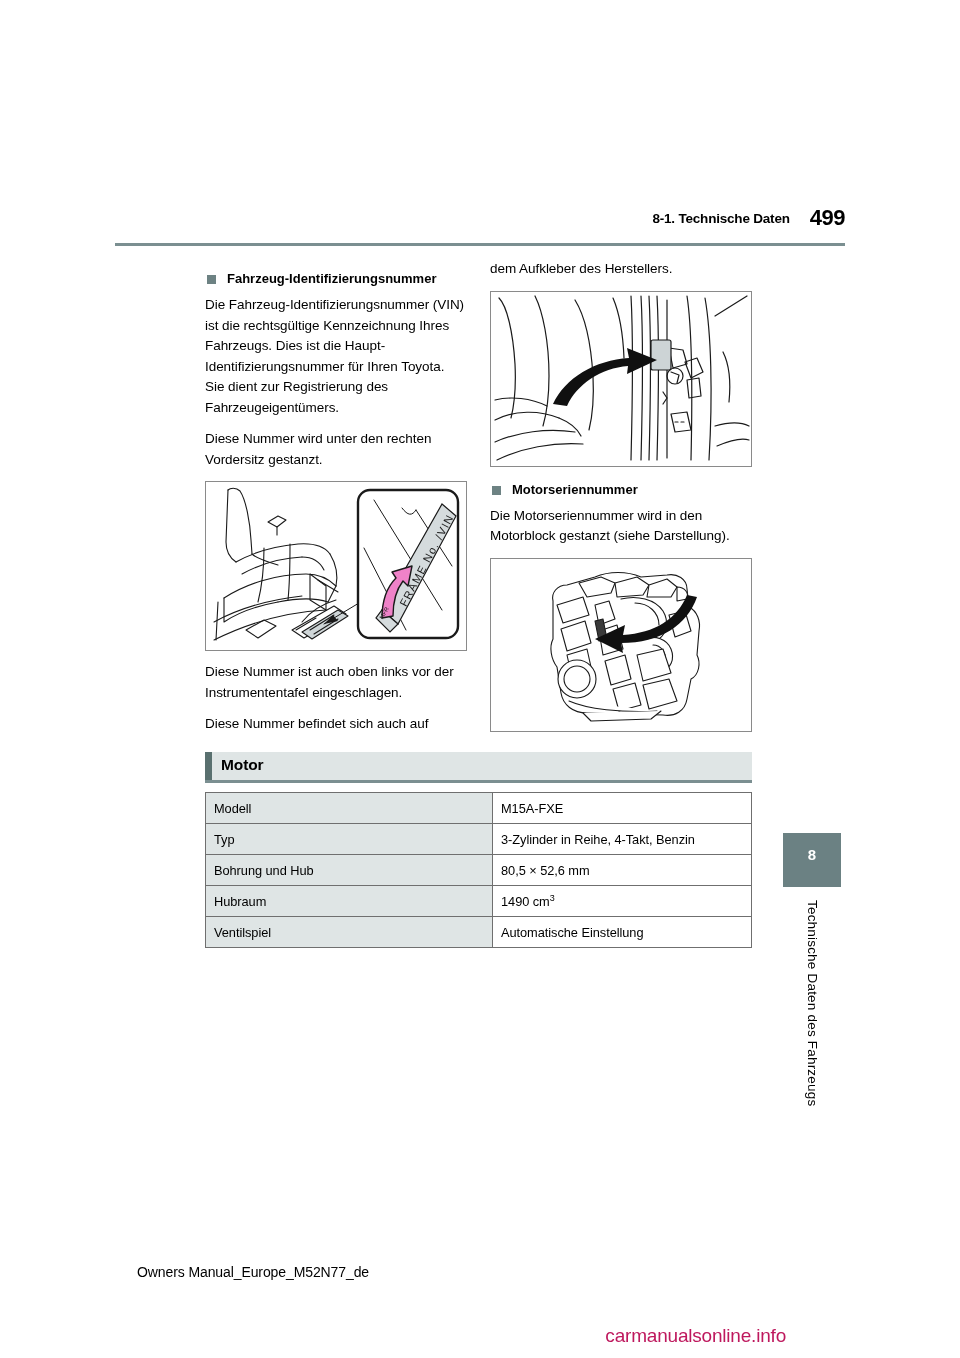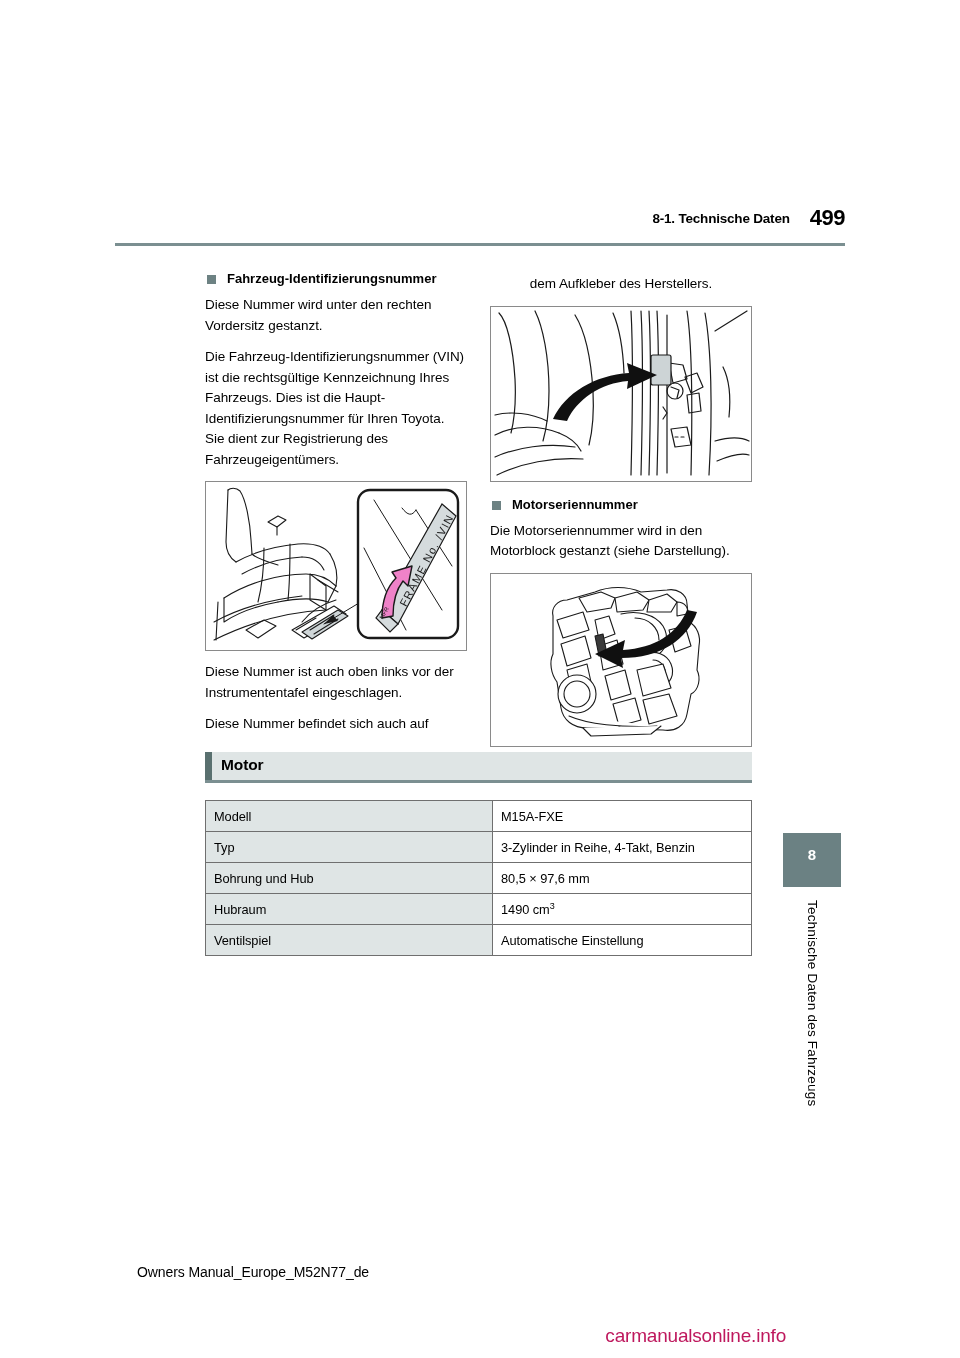--- a/index.html
+++ b/index.html
@@ -129,21 +129,21 @@
   
   #table-wrap {
     position: absolute;
     left: 205px;
     top: 752px;
     width: 547px;
   }
   table.spec {
     border-collapse: collapse;
     width: 547px;
-    margin-top: 20px;
+    margin-top: 12px;
     table-layout: fixed;
   }
   table.spec td {
     border: 1px solid #6f6f6f;
     height: 26px;
     font-size: 12.8px;
     padding: 2px 8px;
     vertical-align: middle;
     letter-spacing: -0.05px;
   }
@@ -222,22 +222,22 @@
   <div id="cols">
 
     <div class="col left">
 
 
       <div class="sub-head">
         <span class="sq"></span>
         <span>Fahrzeug-Identifizierungsnummer</span>
       </div>
 
+      <p class="body">Die Fahrzeug-Identifizierungsnummer (VIN) ist die rechtsgültige Kennzeichnung Ihres Fahrzeugs. Dies ist die Haupt-Identifizierungsnummer für Ihren Toyota. Sie dient zur Registrierung des Fahrzeugeigentümers.</p>
       <p class="body">Diese Nummer wird unter den rechten Vordersitz gestanzt.</p>
-      <p class="body">Die Fahrzeug-Identifizierungsnummer (VIN) ist die rechtsgültige Kennzeichnung Ihres Fahrzeugs. Dies ist die Haupt-Identifizierungsnummer für Ihren Toyota. Sie dient zur Registrierung des Fahrzeugeigentümers.</p>
 
       <div class="figbox" style="height:168px;">
         <svg width="260" height="166" viewBox="0 0 260 166">
           <g fill="none" stroke="#1a1a1a" stroke-width="1.1" stroke-linejoin="round" stroke-linecap="round">
 
             <path d="M22 8 C24 6 30 5 34 9 C40 18 44 40 45 58 L46 72"></path>
             <path d="M22 8 L20 60 C20 70 24 76 30 80"></path>
             <path d="M46 72 C50 76 62 80 72 83"></path>
 
             <path d="M62 40 l10 -6 8 4 -9 7 z"></path>
@@ -296,21 +296,21 @@
           </g>
         </svg>
       </div>
 
       <p class="body">Diese Nummer ist auch oben links vor der Instrumententafel eingeschlagen.</p>
       <p class="body">Diese Nummer befindet sich auch auf</p>
     </div>
 
     <div class="col right">
 
-      <p class="body" style="margin-top:18px;text-align:center;">dem Aufkleber des Herstellers.</p>
+      <p class="body" style="margin-top:3px;">dem Aufkleber des Herstellers.</p>
 
       <div class="figbox" style="height:174px;">
         <svg width="260" height="172" viewBox="0 0 260 172">
           <g fill="none" stroke="#1a1a1a" stroke-width="1.2" stroke-linecap="round" stroke-linejoin="round">
 
             <path d="M8 6 C16 14 22 40 24 72 C25 92 24 110 20 126"></path>
             <path d="M44 4 C52 20 58 50 58 84 C58 104 56 120 52 134"></path>
 
             <path d="M4 108 C20 104 40 106 56 114"></path>
             <path d="M4 128 C24 118 48 118 68 126"></path>
@@ -420,21 +420,21 @@
         <tr>
           <td class="key">Modell</td>
           <td class="val">M15A-FXE</td>
         </tr>
         <tr>
           <td class="key">Typ</td>
           <td class="val">3-Zylinder in Reihe, 4-Takt, Benzin</td>
         </tr>
         <tr>
           <td class="key">Bohrung und Hub</td>
-          <td class="val">80,5 × 97,6 mm</td>
+          <td class="val">80,5 × 52,6 mm</td>
         </tr>
         <tr>
           <td class="key">Hubraum</td>
           <td class="val"><span>1490 cm</span><sup>3</sup></td>
         </tr>
         <tr>
           <td class="key">Ventilspiel</td>
           <td class="val">Automatische Einstellung</td>
         </tr>
       </tbody>

